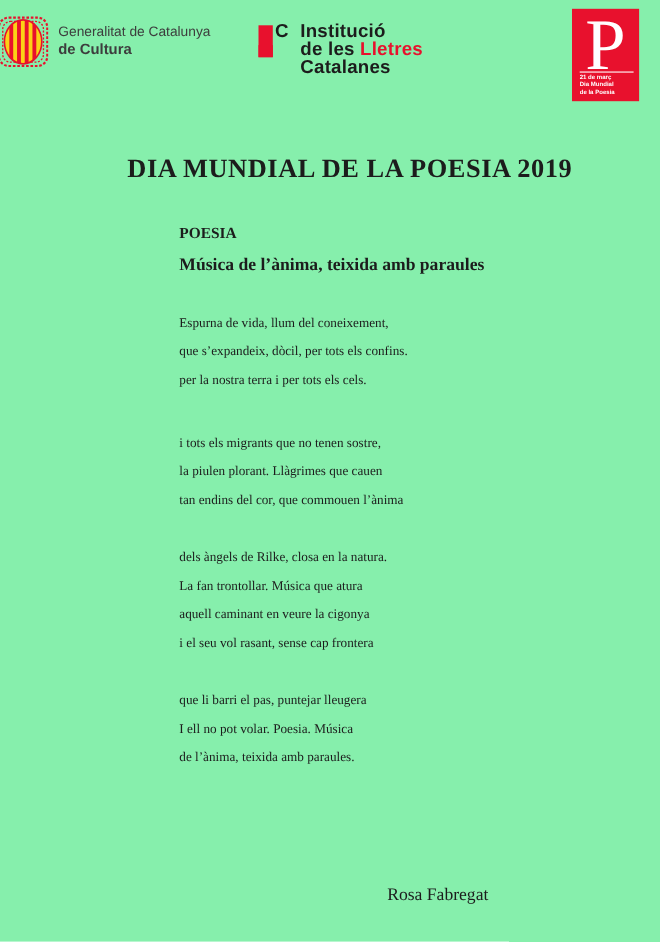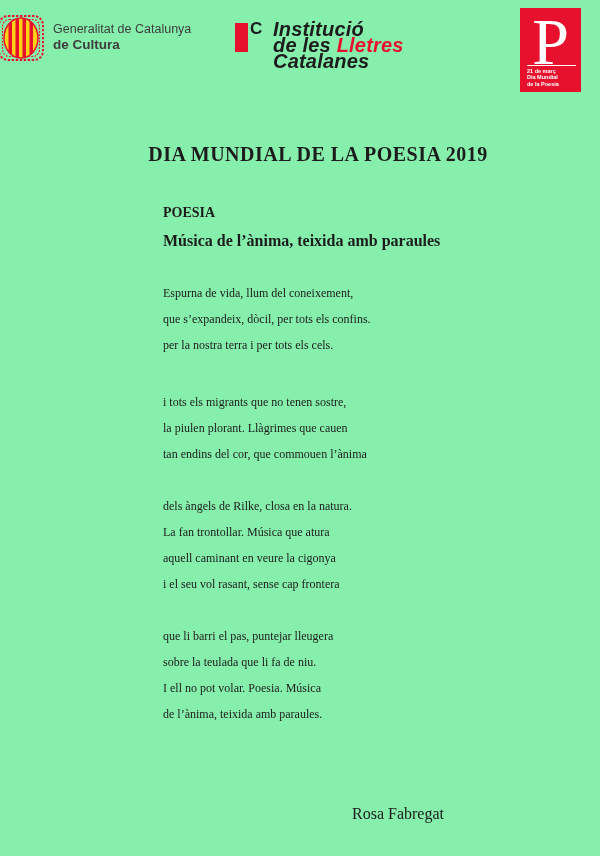--- a/index.html
+++ b/index.html
@@ -21,33 +21,33 @@
   .stripe{fill:var(--red);}
   .gencat-text{margin-left:9px;padding-top:9px;color:var(--logo-ink);}
   .gencat-line1{font-size:12.5px;line-height:16px;font-weight:400;}
   .gencat-line2{font-size:13.5px;line-height:16px;font-weight:700;}
 
   .logo-ilc{position:absolute;left:235px;top:21px;display:flex;}
   .ilc-mark{position:relative;width:26px;height:42px;margin-right:12px;}
   .ilc-l{position:absolute;left:0;top:2px;width:11px;height:29px;
          border-left:13px solid var(--red);border-bottom:11px solid var(--red);}
   .ilc-c{position:absolute;left:15px;top:-1px;font-weight:700;font-size:17px;line-height:17px;color:var(--ink);}
-  .ilc-text{font-weight:700;font-size:20px;line-height:16px;color:var(--ink);letter-spacing:0.2px;font-style:italic;}
+  .ilc-text{font-weight:700;font-size:17px;line-height:16px;color:var(--ink);letter-spacing:0.2px;}
   .ilc-red{color:var(--red);}
 
   .logo-p{position:absolute;left:520px;top:8px;width:61px;height:84px;background:var(--red);}
   .p-letter{font-family:"Liberation Serif",serif;font-size:66px;line-height:58px;
             color:#ffffff;text-align:center;margin-top:5px;}
   .p-caption{position:absolute;left:7px;right:5px;bottom:5px;color:#ffffff;
              font-size:5.5px;line-height:6.5px;font-weight:700;}
   .p-rule{height:1px;background:#ffffff;margin-bottom:2px;}
 
   
   .title{position:absolute;top:142px;left:0;width:600px;margin:0;text-align:center;
-         font-family:"Liberation Serif",serif;font-weight:700;font-size:20px;line-height:24px;
+         font-family:"Liberation Serif",serif;font-weight:700;font-size:24px;line-height:24px;
          letter-spacing:0.5px;color:var(--ink);padding-left:36px;}
 
   
   .poem{position:absolute;left:163px;top:204px;width:330px;
         font-family:"Liberation Serif",serif;color:var(--ink);}
   .poem-heading{font-weight:700;font-size:14px;line-height:18px;margin:0 0 10px 0;}
   .poem-subtitle{font-weight:700;font-size:16px;line-height:18px;margin:0;}
   .stanza{margin-top:26px;}
   .stanza:first-child{margin-top:30px;}
   .stanza:nth-child(2){margin-top:31px;}
@@ -124,21 +124,20 @@
           <div class="poem-line">tan endins del cor, que commouen l’ànima</div>
         </div>
         <div class="stanza">
           <div class="poem-line">dels àngels de Rilke, closa en la natura.</div>
           <div class="poem-line">La fan trontollar. Música que atura</div>
           <div class="poem-line">aquell caminant en veure la cigonya</div>
           <div class="poem-line">i el seu vol rasant, sense cap frontera</div>
         </div>
         <div class="stanza">
           <div class="poem-line">que li barri el pas, puntejar lleugera</div>
-          <div class="poem-line">sobre la teulada que li fa de niu.</div>
           <div class="poem-line">I ell no pot volar. Poesia. Música</div>
           <div class="poem-line">de l’ànima, teixida amb paraules.</div>
         </div>
       </div>
   </section>
 
   <div class="author">Rosa Fabregat</div>
 
 </div>
 

